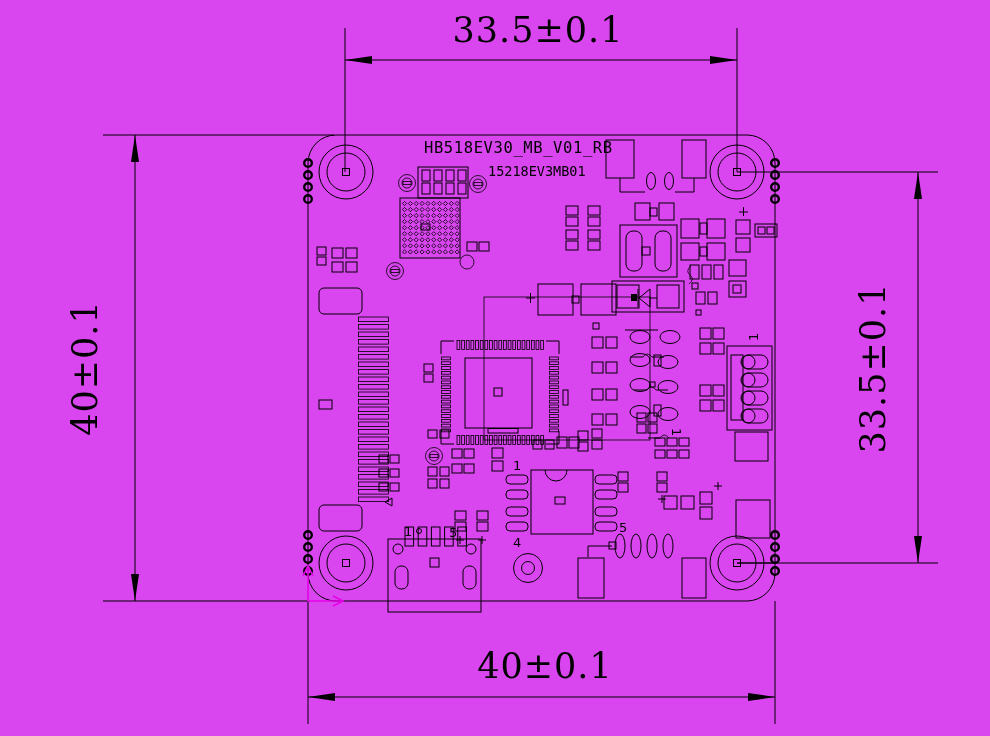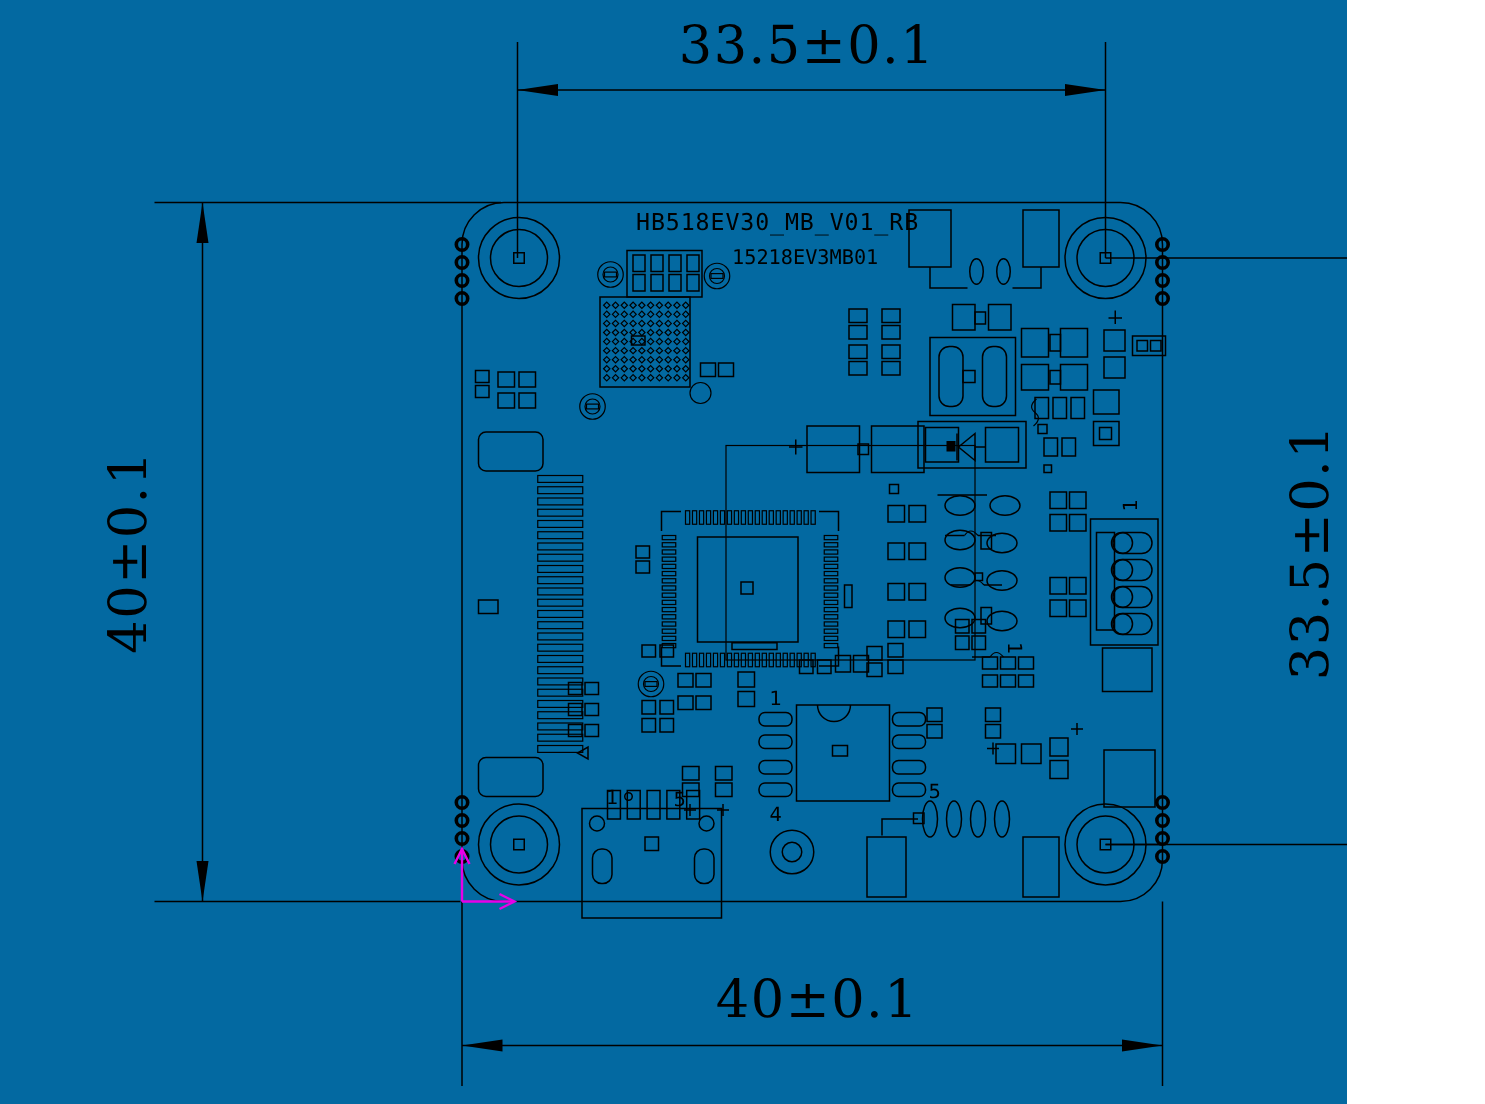--- a/index.html
+++ b/index.html
@@ -1,16 +1,16 @@
 <!DOCTYPE html>
 <html><head>
 <meta charset="utf-8">
 <style>
   html,body{margin:0;padding:0;background:#fff}
-  #stage{position:relative;width:898px;height:736px;background:#0369a1;overflow:hidden;
+  #stage{position:relative;width:990px;height:736px;background:#d946ef;overflow:hidden;
          font-family:"Liberation Sans",sans-serif}
   svg{display:block}
   .s{stroke:#000;fill:none;stroke-width:1}
   .t{stroke:#000;fill:none;stroke-width:.8}
   .fb{fill:#000;stroke:none}
   .dim{font-family:"DejaVu Serif",serif;font-size:35px;fill:#000;stroke:none;letter-spacing:1px}
   .silk1{font-family:"DejaVu Sans Mono",monospace;font-size:15.5px;letter-spacing:.6px;fill:#000;stroke:none}
   .silk2{font-family:"DejaVu Sans Mono",monospace;font-size:13.5px;fill:#000;stroke:none}
   .pin{font-family:"DejaVu Sans",sans-serif;font-size:13px;fill:#000;stroke:none}
   .mg{stroke:#e800e8;fill:none;stroke-width:1.6}

